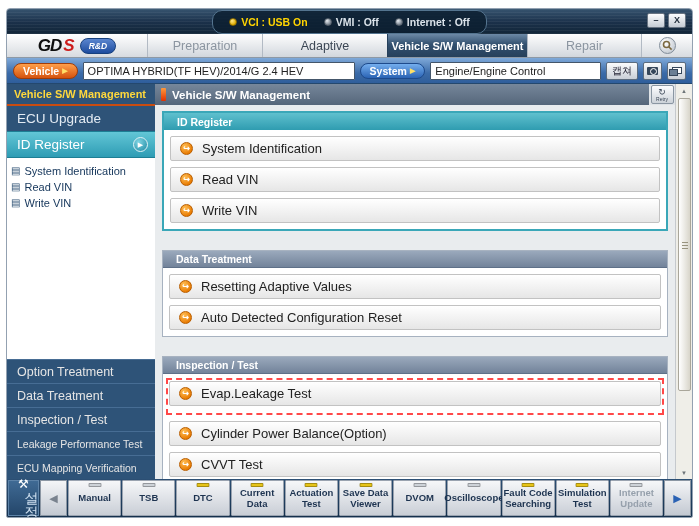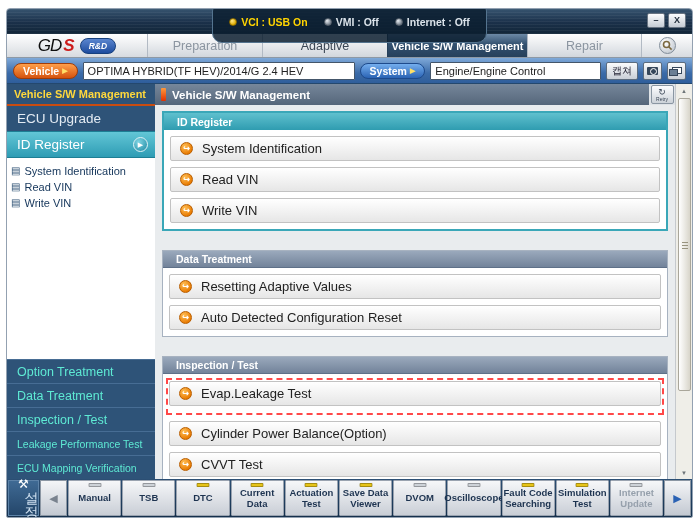--- a/index.html
+++ b/index.html
@@ -7,37 +7,37 @@
   .window { position:absolute; left:6px; top:8px; width:687px; height:510px;
     border:1px solid #93a1b1; border-radius:4px 4px 2px 2px; overflow:hidden;
     display:flex; flex-direction:column; background:#eceff1; }
 
   
   .titlebar { height:25px; flex:none; position:relative;
     background-image: repeating-linear-gradient(0deg, rgba(255,255,255,.05) 0 1px, transparent 1px 3px),
       linear-gradient(#36536f, #1a3049 55%, #122638);
     display:flex; align-items:center; justify-content:center; }
   .status-pill { display:flex; gap:16px; align-items:center; background:rgba(12,30,48,.85);
-    border:1px solid #54748f; border-radius:10px; padding:20px 16px; height:24px; }
+    border:1px solid #54748f; border-radius:10px; padding:2px 16px; height:24px; }
   .status-item { display:flex; gap:4px; align-items:center; font-size:10.5px; font-weight:bold; white-space:nowrap; }
   .dot { width:8px; height:8px; border-radius:50%; flex:none; }
   .dot.on  { background:radial-gradient(circle at 35% 30%, #ffe98a, #dfac00 70%); border:1px solid #8a6a00; }
   .dot.off { background:radial-gradient(circle at 35% 30%, #e8edf2, #77828e 70%); border:1px solid #55606c; }
   .st-on  { color:#ffd400; }
   .st-off { color:#dbe3ea; }
   .win-btns { position:absolute; right:6px; top:4px; display:flex; gap:3px; }
   .win-btn { width:18px; height:15px; background:linear-gradient(#fcfdfe,#c4cbd4);
     border:1px solid #687482; border-radius:2px; font-size:9px; font-weight:bold; color:#222e3c;
     display:flex; align-items:center; justify-content:center; line-height:1; cursor:default; }
 
   
   .tabbar { height:24px; flex:none; background:linear-gradient(#ffffff,#d7dbe0);
     display:flex; align-items:stretch; border-bottom:1px solid #8e99a5; }
   .logo-area { width:140px; display:flex; align-items:center; justify-content:center; gap:5px; }
-  .logo-gd { font-size:17px; font-weight:normal; font-style:italic; color:#0e0e0e; letter-spacing:-1px; }
+  .logo-gd { font-size:17px; font-weight:bold; font-style:italic; color:#0e0e0e; letter-spacing:-1px; }
   .logo-s  { font-size:17px; font-weight:bold; font-style:italic; color:#cc1d1d; margin-left:-3px; }
   .logo-badge { background:linear-gradient(#5b86cf,#1d4c9e); color:#fff; font-size:8.5px; font-style:italic;
     font-weight:bold; padding:2px 8px; border-radius:9px; border:1px solid #16407e; }
   .tab { display:flex; align-items:center; justify-content:center; font-size:12.5px;
     border-left:1px solid #b2bac4; background:linear-gradient(#fefefe,#d2d7dd); color:#8b95a0; }
   .tab.t0 { width:115px; }
   .tab.t1 { width:125px; color:#3c4755; }
   .tab.t2 { width:140px; background:linear-gradient(#6d89a6,#32506f 45%,#26405b); color:#fff;
     font-weight:bold; font-size:11px; border-color:#26405b; }
   .tab.t3 { width:115px; border-right:1px solid #b2bac4; }
@@ -77,21 +77,21 @@
   .sb-idreg { height:27px; flex:none; background:linear-gradient(#62c6d6,#2e9cb4);
     border-top:1px solid #1d7e94; border-bottom:1px solid #1d7e94;
     display:flex; align-items:center; padding-left:10px; font-size:13.5px; color:#fff; }
   .sb-arrow { margin-left:auto; margin-right:7px; width:15px; height:15px; border-radius:50%;
     background:radial-gradient(circle at 35% 30%, #7fd4e2, #1f8aa4); border:1px solid #dff2f6;
     color:#fff; font-size:7px; display:flex; align-items:center; justify-content:center; line-height:1; }
   .sb-subpanel { background:#fff; flex:1; padding:7px 4px; display:flex; flex-direction:column; gap:4px; overflow:hidden; }
   .sb-subitem { display:flex; align-items:center; gap:4px; font-size:11px; color:#14355a; }
   .sb-subicon { color:#2d5174; font-size:10px; line-height:1; }
   .sb-low-item { height:24px; flex:none; display:flex; align-items:center; padding-left:10px;
-    font-size:12.5px; color:#5eead4; border-top:1px solid #476d94; }
+    font-size:12.5px; color:#e5e5e5; border-top:1px solid #476d94; }
   .sb-low-item.small { font-size:10.5px; }
 
   .right { flex:1; display:flex; flex-direction:column; min-width:0; background:#e9ecee; }
   .content-header-row { height:21px; flex:none; display:flex; }
   .content-header { flex:1; background:linear-gradient(#76879b,#55667a); display:flex; align-items:center;
     gap:6px; padding-left:6px; color:#fff; font-weight:bold; font-size:11.5px; }
   .ch-icon { width:5px; height:13px; flex:none; background:linear-gradient(#ff9a3c,#e03000); border-radius:1px; }
   .retry-corner { width:26px; flex:none; background:#dfe3e7; display:flex; align-items:center; justify-content:center; }
   .retry-btn { width:23px; height:19px; background:linear-gradient(#fcfdfe,#ccd2d9); border:1px solid #8a96a2;
     border-radius:2px; display:flex; flex-direction:column; align-items:center; justify-content:center;

